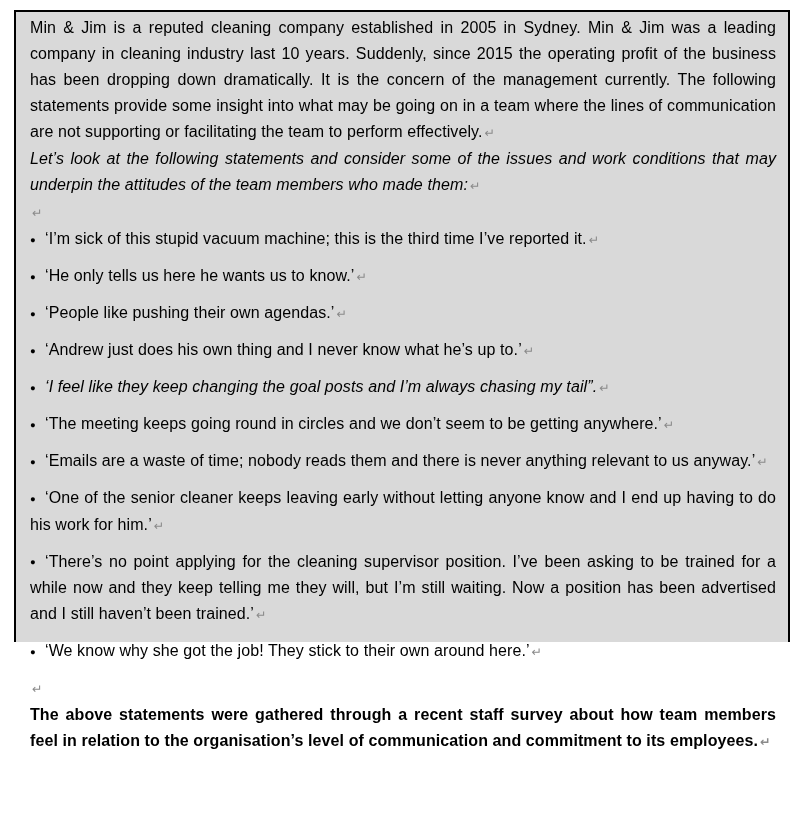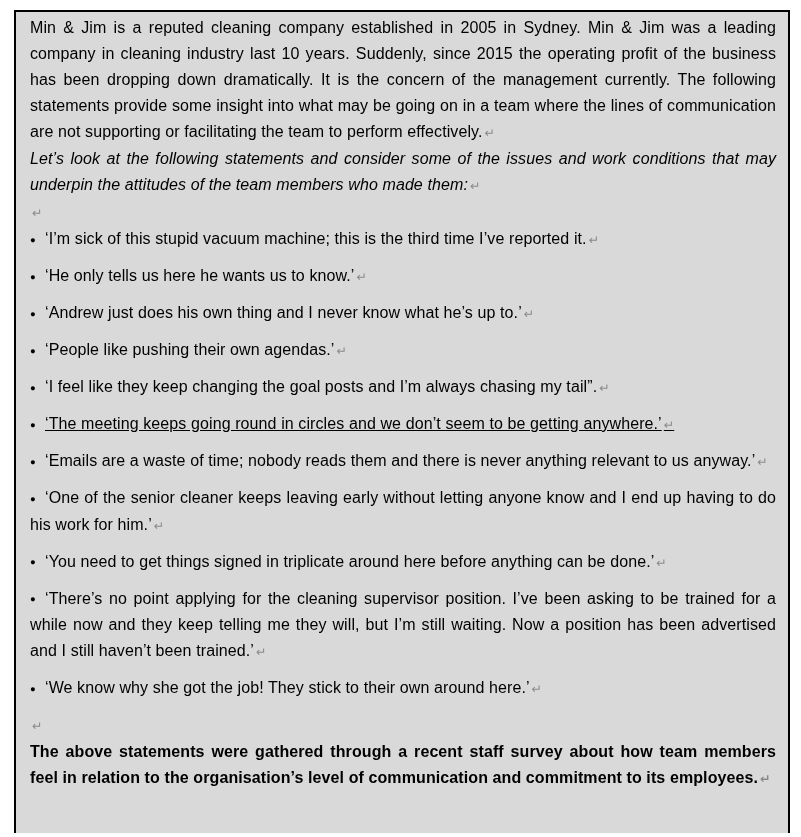--- a/index.html
+++ b/index.html
@@ -9,21 +9,21 @@
     background: #ffffff;
     overflow: hidden;
     position: relative;
     font-family: "Liberation Sans", sans-serif;
   }
   .textbox {
     position: absolute;
     left: 14px;
     top: 10px;
     width: 776px;
-    height: 823px;
+    height: 632px;
     box-sizing: border-box;
     border: 2px solid #000000;
     border-bottom: none;
     background: #d9d9d9;
     padding: 3px 12px 0 14px;
   }
   p.para {
     margin: 0;
     font-size: 16px;
     line-height: 26px;
@@ -56,33 +56,32 @@
 
   <p class="para" style="color: rgb(0, 0, 0); font-style: italic;"><span>Let’s look at the following statements and consider some of the issues and work conditions that may underpin the attitudes of the team members who made them:</span><span class="mark" style="color: rgb(138, 138, 138);">↵</span></p>
 
   <p class="para" style="color: rgb(0, 0, 0);"><span class="mark" style="color: rgb(138, 138, 138);">↵</span></p>
 
   <p class="para statement" style="color: rgb(0, 0, 0);"><span class="bullet">●</span><span>‘I’m sick of this stupid vacuum machine; this is the third time I’ve reported it.</span><span class="mark" style="color: rgb(138, 138, 138);">↵</span></p>
 
 
   <p class="para statement" style="color: rgb(0, 0, 0);"><span class="bullet">●</span><span>‘He only tells us here he wants us to know.’</span><span class="mark" style="color: rgb(138, 138, 138);">↵</span></p>
 
+  <p class="para statement" style="color: rgb(0, 0, 0);"><span class="bullet">●</span><span>‘People like pushing their own agendas.’</span><span class="mark" style="color: rgb(138, 138, 138);">↵</span></p>
+
   <p class="para statement" style="color: rgb(0, 0, 0);"><span class="bullet">●</span><span>‘Andrew just does his own thing and I never know what he’s up to.’</span><span class="mark" style="color: rgb(138, 138, 138);">↵</span></p>
 
-  <p class="para statement" style="color: rgb(0, 0, 0);"><span class="bullet">●</span><span>‘People like pushing their own agendas.’</span><span class="mark" style="color: rgb(138, 138, 138);">↵</span></p>
+  <p class="para statement" style="color: rgb(0, 0, 0); font-style: italic;"><span class="bullet">●</span><span>‘I feel like they keep changing the goal posts and I’m always chasing my tail”.</span><span class="mark" style="color: rgb(138, 138, 138);">↵</span></p>
 
-  <p class="para statement" style="color: rgb(0, 0, 0);"><span class="bullet">●</span><span>‘I feel like they keep changing the goal posts and I’m always chasing my tail”.</span><span class="mark" style="color: rgb(138, 138, 138);">↵</span></p>
-
-  <p class="para statement" style="color: rgb(0, 0, 0); text-decoration: underline;"><span class="bullet">●</span><span>‘The meeting keeps going round in circles and we don’t seem to be getting anywhere.’</span><span class="mark" style="color: rgb(138, 138, 138);">↵</span></p>
+  <p class="para statement" style="color: rgb(0, 0, 0);"><span class="bullet">●</span><span>‘The meeting keeps going round in circles and we don’t seem to be getting anywhere.’</span><span class="mark" style="color: rgb(138, 138, 138);">↵</span></p>
 
   <p class="para statement" style="color: rgb(0, 0, 0);"><span class="bullet">●</span><span>‘Emails are a waste of time; nobody reads them and there is never anything relevant to us anyway.’</span><span class="mark" style="color: rgb(138, 138, 138);">↵</span></p>
 
   <p class="para statement" style="color: rgb(0, 0, 0);"><span class="bullet">●</span><span>‘One of the senior cleaner keeps leaving early without letting anyone know and I end up having to do his work for him.’</span><span class="mark" style="color: rgb(138, 138, 138);">↵</span></p>
 
-  <p class="para statement" style="color: rgb(0, 0, 0);"><span class="bullet">●</span><span>‘You need to get things signed in triplicate around here before anything can be done.’</span><span class="mark" style="color: rgb(138, 138, 138);">↵</span></p>
 
   <p class="para statement" style="color: rgb(0, 0, 0);"><span class="bullet">●</span><span>‘There’s no point applying for the cleaning supervisor position. I’ve been asking to be trained for a while now and they keep telling me they will, but I’m still waiting. Now a position has been advertised and I still haven’t been trained.’</span><span class="mark" style="color: rgb(138, 138, 138);">↵</span></p>
 
   <p class="para statement" style="color: rgb(0, 0, 0);"><span class="bullet">●</span><span>‘We know why she got the job! They stick to their own around here.’</span><span class="mark" style="color: rgb(138, 138, 138);">↵</span></p>
 
   <p class="para" style="color: rgb(0, 0, 0);"><span class="mark" style="color: rgb(138, 138, 138);">↵</span></p>
 
   <p class="para" style="color: rgb(0, 0, 0); font-weight: bold;"><span>The above statements were gathered through a recent staff survey about how team members feel in relation to the organisation’s level of communication and commitment to its employees.</span><span class="mark" style="color: rgb(138, 138, 138);">↵</span></p>
 
 </div>

